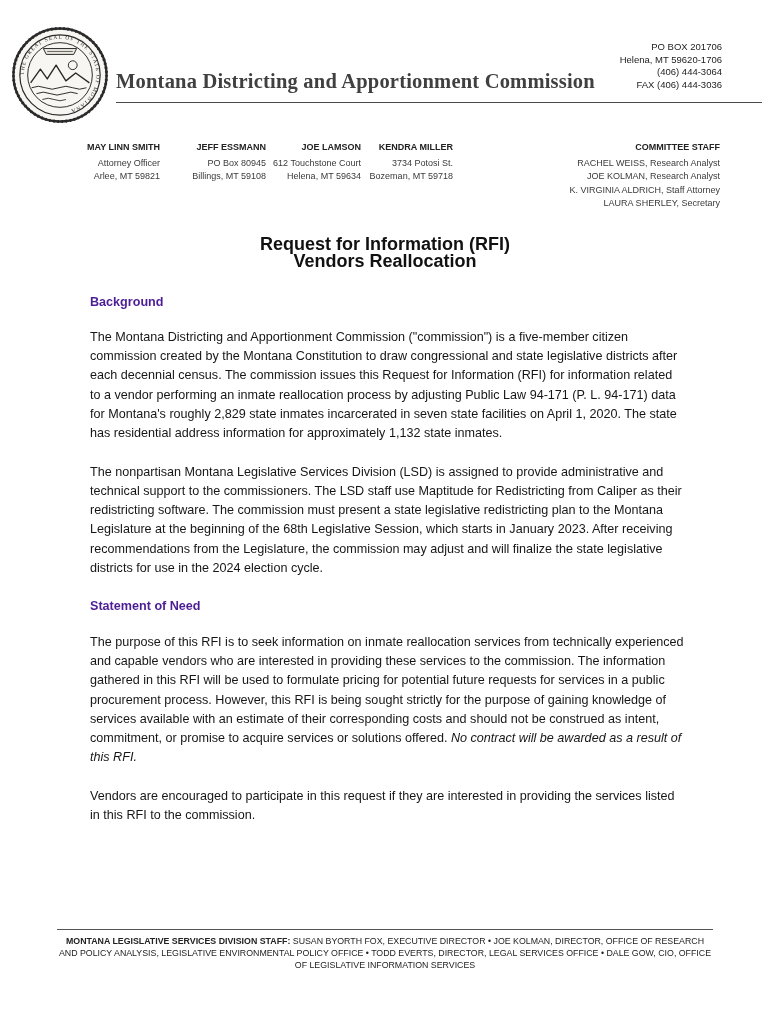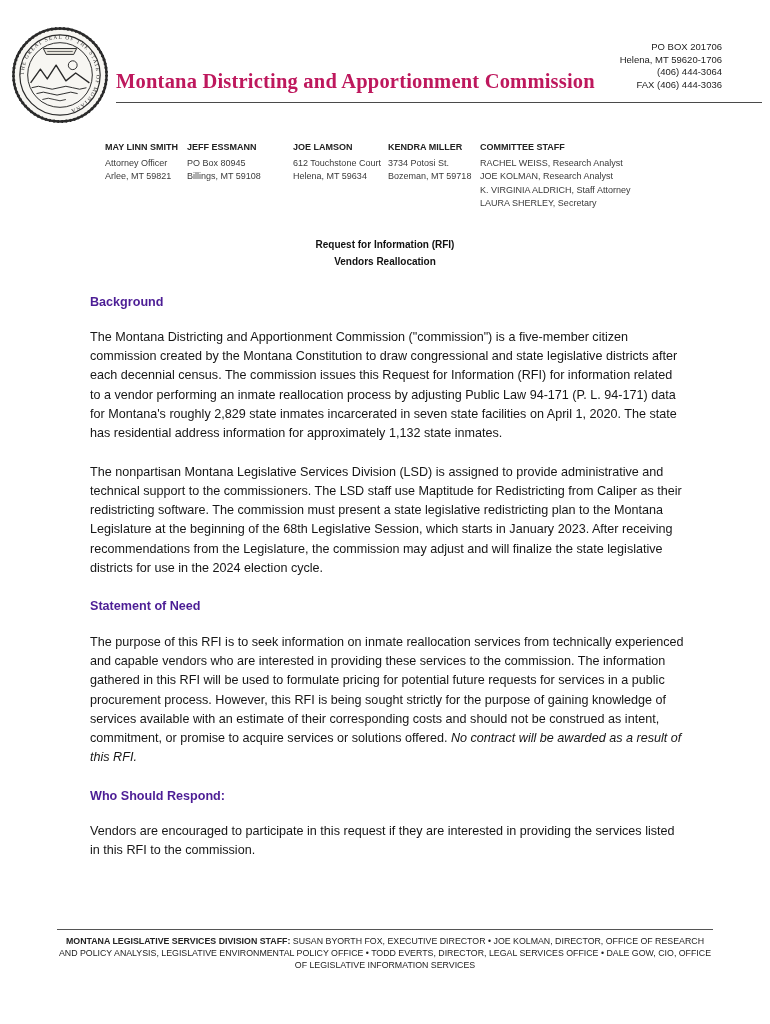--- a/index.html
+++ b/index.html
@@ -2,33 +2,33 @@
 <html><head>
 <meta charset="utf-8">
 <style>
   html,body{margin:0;padding:0;background:#ffffff;}
   .page{position:relative;width:770px;height:1024px;background:#ffffff;color:#1c1c1c;
         font-family:"Liberation Sans",sans-serif;overflow:hidden;}
 
   
   .seal{position:absolute;left:11px;top:26px;width:98px;height:98px;}
   .header-title{position:absolute;left:116px;top:70px;font-family:"Liberation Serif",serif;
-        font-weight:700;font-size:20.5px;letter-spacing:.2px;color:#be185d;white-space:nowrap;}
+        font-weight:700;font-size:20.5px;letter-spacing:.2px;color:#404040;white-space:nowrap;}
   .header-address{position:absolute;right:48px;top:41px;text-align:right;
         font-size:9.5px;line-height:12.5px;color:#222;}
   .header-rule{position:absolute;left:116px;right:8px;top:102px;border-top:1.5px solid #4a4a4a;height:0;}
 
   
   .content{position:absolute;left:0;right:0;top:141px;}
-  .commissioners{display:flex;margin-left:105px;width:642px;font-size:9px;line-height:13.5px;color:#3a3a3a;}
+  .commissioners{display:flex;margin-left:78px;width:642px;font-size:9px;line-height:13.5px;color:#3a3a3a;text-align:right;}
   .comm-name{font-weight:700;color:#222;margin-bottom:2px;}
   .c1{width:82px;}.c2{width:106px;}.c3{width:95px;}.c4{width:92px;}.c5{width:110px;}.staff{flex:1;}
 
   
-  .rfi-title{margin-top:25px;text-align:center;font-weight:700;font-size:10px;
+  .rfi-title{margin-top:25px;text-align:center;font-weight:700;font-size:18px;
         line-height:17.5px;color:#111;}
 
   
   .body{margin:22px 85px 0 90px;font-size:12.6px;line-height:19.3px;color:#161616;}
   .body h3{font-size:12.6px;line-height:19.3px;margin:0;font-weight:700;color:#4c1d95;}
   .body p{margin:16px 0 19px 0;}
   .body p.last{margin-bottom:0;}
 
   
   .footer{position:absolute;left:57px;right:57px;top:929px;border-top:1px solid #555;
@@ -116,21 +116,20 @@
 
     <div class="body">
 
       <h3>Background</h3>
       <p>The Montana Districting and Apportionment Commission ("commission") is a five-member citizen commission created by the Montana Constitution to draw congressional and state legislative districts after each decennial census. The commission issues this Request for Information (RFI) for information related to a vendor performing an inmate reallocation process by adjusting Public Law 94-171 (P. L. 94-171) data for Montana's roughly 2,829 state inmates incarcerated in seven state facilities on April 1, 2020. The state has residential address information for approximately 1,132 state inmates.</p>
       <p>The nonpartisan Montana Legislative Services Division (LSD) is assigned to provide administrative and technical support to the commissioners. The LSD staff use Maptitude for Redistricting from Caliper as their redistricting software. The commission must present a state legislative redistricting plan to the Montana Legislature at the beginning of the 68th Legislative Session, which starts in January 2023. After receiving recommendations from the Legislature, the commission may adjust and will finalize the state legislative districts for use in the 2024 election cycle.</p>
 
       <h3>Statement of Need</h3>
       <p><span>The purpose of this RFI is to seek information on inmate reallocation services from technically experienced and capable vendors who are interested in providing these services to the commission. The information gathered in this RFI will be used to formulate pricing for potential future requests for services in a public procurement process. However, this RFI is being sought strictly for the purpose of gaining knowledge of services available with an estimate of their corresponding costs and should not be construed as intent, commitment, or promise to acquire services or solutions offered. </span><em>No contract will be awarded as a result of this RFI.</em></p>
 
-      <h3>Who Should Respond:</h3>
       <p class="last">Vendors are encouraged to participate in this request if they are interested in providing the services listed in this RFI to the commission.</p>
 
     </div>
   </div>
 
   <div class="footer">
     <span class="lbl">MONTANA LEGISLATIVE SERVICES DIVISION STAFF:</span><span> SUSAN BYORTH FOX, EXECUTIVE DIRECTOR • JOE KOLMAN, DIRECTOR, OFFICE OF RESEARCH AND POLICY ANALYSIS, LEGISLATIVE ENVIRONMENTAL POLICY OFFICE • TODD EVERTS, DIRECTOR, LEGAL SERVICES OFFICE • DALE GOW, CIO, OFFICE OF LEGISLATIVE INFORMATION SERVICES</span>
   </div>
 
 </div>

